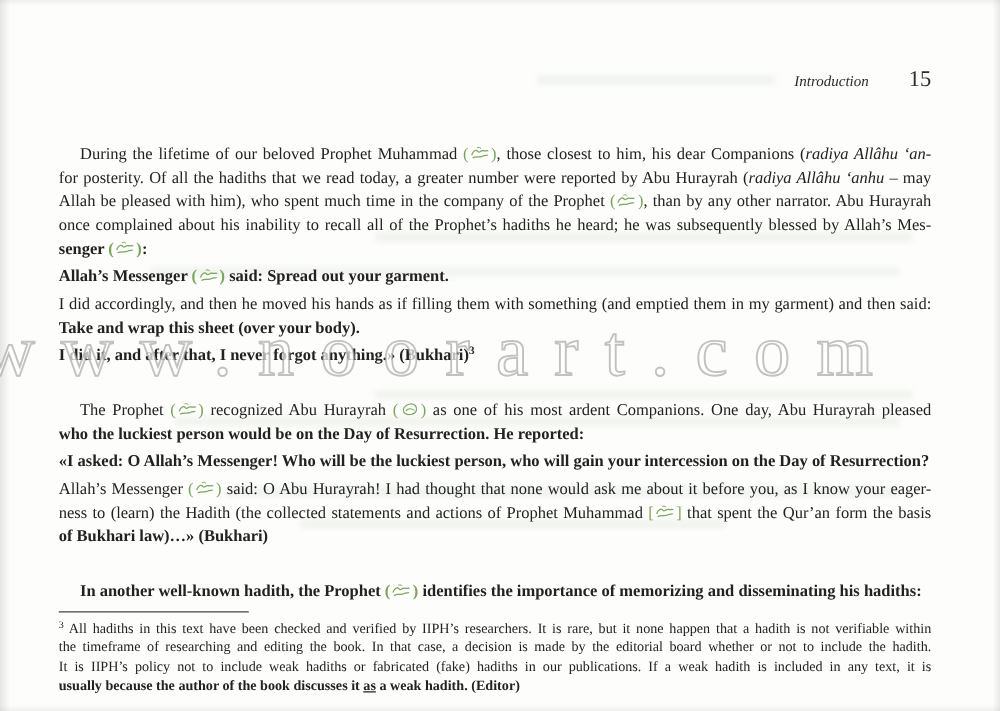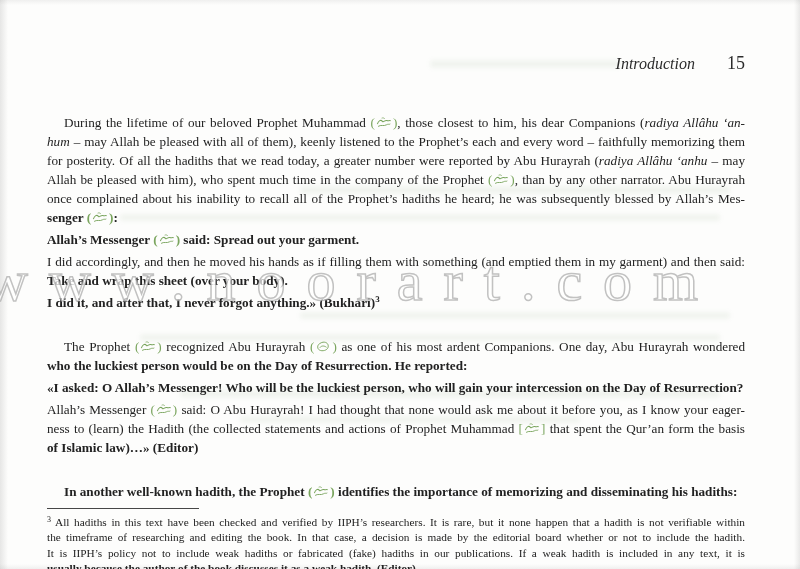--- a/index.html
+++ b/index.html
@@ -8,21 +8,21 @@
   
   .edge{position:absolute;z-index:2;pointer-events:none;}
   .edge-left{left:0;top:0;width:8px;height:100%;background:linear-gradient(to right,rgba(110,110,110,.16),rgba(110,110,110,0));}
   .edge-right{right:0;top:0;width:6px;height:100%;background:linear-gradient(to left,rgba(110,110,110,.14),rgba(110,110,110,0));}
   .edge-top{left:0;top:0;width:100%;height:5px;background:linear-gradient(to bottom,rgba(120,120,120,.10),rgba(120,120,120,0));}
   .edge-bottom{left:0;bottom:0;width:100%;height:5px;background:linear-gradient(to top,rgba(120,120,120,.10),rgba(120,120,120,0));}
   
   .ghost{position:absolute;background:rgba(118,148,108,.085);filter:blur(2px);border-radius:3px;z-index:1;}
   
   .running-header{position:absolute;top:53px;right:55px;display:flex;align-items:baseline;gap:32px;z-index:3;}
-  .hdr-title{font-style:italic;font-size:16px;color:#2c2c2c;}
+  .hdr-title{font-style:italic;font-size:12px;color:#2c2c2c;}
   .hdr-num{font-size:18px;color:#2c2c2c;}
   
   .content{position:absolute;left:47px;top:88px;width:698px;z-index:3;font-size:13.2px;line-height:19px;}
   .para{margin:0 0 3px 0;}
   .line{text-align:justify;text-align-last:justify;height:19px;overflow:hidden;}
   .line.last{text-align-last:left;font-weight:bold;}
   .line.indent{text-indent:17px;margin-top:25px;}
   .it{font-style:italic;}
   .sup{font-size:9px;vertical-align:5px;line-height:0;}
   .und{text-decoration:underline;}
@@ -62,21 +62,20 @@
   </div>
 
   <div class="content">
     <div id="paras">
         <div class="para">
           <div class="line indent"><span>During the lifetime of our beloved Prophet Muhammad </span><span class="honorific">(<svg viewBox="0 0 20 14" aria-hidden="true">
                 <path d="M1.5 9 C3 4.5 6 3 8 5.5 C9.5 7.5 11 3.5 13.5 4.5 C15.5 5.3 17 4 18.5 4.8" fill="none" stroke="currentColor" stroke-width="1.3"></path>
                 <path d="M2.5 12 C6 9.5 10 12 13 10 C15 8.6 17 9.8 18 8.8" fill="none" stroke="currentColor" stroke-width="1.2"></path>
                 <path d="M7 1.5 C8.5 0.8 10 1.2 11 2.2" fill="none" stroke="currentColor" stroke-width="1"></path>
               </svg>)</span><span>, those closest to him, his dear Companions (</span><span class="it">radiya Allâhu ‘an-</span></div>
-          <div class="line"><span class="it">hum</span><span> – may Allah be pleased with all of them), keenly listened to the Prophet’s each and every word – faithfully memorizing them</span></div>
           <div class="line"><span>for posterity. Of all the hadiths that we read today, a greater number were reported by Abu Hurayrah (</span><span class="it">radiya Allâhu ‘anhu</span><span> – may</span></div>
           <div class="line"><span>Allah be pleased with him), who spent much time in the company of the Prophet </span><span class="honorific">(<svg viewBox="0 0 20 14" aria-hidden="true">
                 <path d="M1.5 9 C3 4.5 6 3 8 5.5 C9.5 7.5 11 3.5 13.5 4.5 C15.5 5.3 17 4 18.5 4.8" fill="none" stroke="currentColor" stroke-width="1.3"></path>
                 <path d="M2.5 12 C6 9.5 10 12 13 10 C15 8.6 17 9.8 18 8.8" fill="none" stroke="currentColor" stroke-width="1.2"></path>
                 <path d="M7 1.5 C8.5 0.8 10 1.2 11 2.2" fill="none" stroke="currentColor" stroke-width="1"></path>
               </svg>)</span><span>, than by any other narrator. Abu Hurayrah</span></div>
           <div class="line"><span>once complained about his inability to recall all of the Prophet’s hadiths he heard; he was subsequently blessed by Allah’s Mes-</span></div>
           <div class="line last"><span>senger </span><span class="honorific">(<svg viewBox="0 0 20 14" aria-hidden="true">
                 <path d="M1.5 9 C3 4.5 6 3 8 5.5 C9.5 7.5 11 3.5 13.5 4.5 C15.5 5.3 17 4 18.5 4.8" fill="none" stroke="currentColor" stroke-width="1.3"></path>
                 <path d="M2.5 12 C6 9.5 10 12 13 10 C15 8.6 17 9.8 18 8.8" fill="none" stroke="currentColor" stroke-width="1.2"></path>
@@ -98,38 +97,38 @@
           <div class="line last"><span>I did it, and after that, I never forgot anything.» (Bukhari)</span><span class="sup">3</span></div>
         </div>
         <div class="para">
           <div class="line indent"><span>The Prophet </span><span class="honorific">(<svg viewBox="0 0 20 14" aria-hidden="true">
                 <path d="M1.5 9 C3 4.5 6 3 8 5.5 C9.5 7.5 11 3.5 13.5 4.5 C15.5 5.3 17 4 18.5 4.8" fill="none" stroke="currentColor" stroke-width="1.3"></path>
                 <path d="M2.5 12 C6 9.5 10 12 13 10 C15 8.6 17 9.8 18 8.8" fill="none" stroke="currentColor" stroke-width="1.2"></path>
                 <path d="M7 1.5 C8.5 0.8 10 1.2 11 2.2" fill="none" stroke="currentColor" stroke-width="1"></path>
               </svg>)</span><span> recognized Abu Hurayrah </span><span class="honorific">(<svg viewBox="0 0 20 14" aria-hidden="true">
                 <path d="M10 1.5 C14.5 1 17.5 4 16.5 8 C15.5 12 9 13.5 5.5 11.5 C2.5 9.8 2.5 5.5 5.5 3.5 C7 2.4 8.5 1.8 10 1.5" fill="none" stroke="currentColor" stroke-width="1.2"></path>
                 <path d="M6 8.5 C8 5.5 12 6 14.5 8" fill="none" stroke="currentColor" stroke-width="1.1"></path>
-              </svg>)</span><span> as one of his most ardent Companions. One day, Abu Hurayrah wondered</span></div>
+              </svg>)</span><span> as one of his most ardent Companions. One day, Abu Hurayrah pleased</span></div>
           <div class="line last"><span>who the luckiest person would be on the Day of Resurrection. He reported:</span></div>
         </div>
         <div class="para">
           <div class="line last"><span>«I asked: O Allah’s Messenger! Who will be the luckiest person, who will gain your intercession on the Day of Resurrection?</span></div>
         </div>
         <div class="para">
           <div class="line"><span>Allah’s Messenger </span><span class="honorific">(<svg viewBox="0 0 20 14" aria-hidden="true">
                 <path d="M1.5 9 C3 4.5 6 3 8 5.5 C9.5 7.5 11 3.5 13.5 4.5 C15.5 5.3 17 4 18.5 4.8" fill="none" stroke="currentColor" stroke-width="1.3"></path>
                 <path d="M2.5 12 C6 9.5 10 12 13 10 C15 8.6 17 9.8 18 8.8" fill="none" stroke="currentColor" stroke-width="1.2"></path>
                 <path d="M7 1.5 C8.5 0.8 10 1.2 11 2.2" fill="none" stroke="currentColor" stroke-width="1"></path>
               </svg>)</span><span> said: O Abu Hurayrah! I had thought that none would ask me about it before you, as I know your eager-</span></div>
           <div class="line"><span>ness to (learn) the Hadith (the collected statements and actions of Prophet Muhammad </span><span class="honorific">[<svg viewBox="0 0 20 14" aria-hidden="true">
                 <path d="M1.5 9 C3 4.5 6 3 8 5.5 C9.5 7.5 11 3.5 13.5 4.5 C15.5 5.3 17 4 18.5 4.8" fill="none" stroke="currentColor" stroke-width="1.3"></path>
                 <path d="M2.5 12 C6 9.5 10 12 13 10 C15 8.6 17 9.8 18 8.8" fill="none" stroke="currentColor" stroke-width="1.2"></path>
                 <path d="M7 1.5 C8.5 0.8 10 1.2 11 2.2" fill="none" stroke="currentColor" stroke-width="1"></path>
               </svg>]</span><span> that spent the Qur’an form the basis</span></div>
-          <div class="line last"><span>of Islamic law)…» (Editor)</span></div>
+          <div class="line last"><span>of Bukhari law)…» (Bukhari)</span></div>
         </div>
         <div class="para">
           <div class="line last indent"><span>In another well-known hadith, the Prophet </span><span class="honorific">(<svg viewBox="0 0 20 14" aria-hidden="true">
                 <path d="M1.5 9 C3 4.5 6 3 8 5.5 C9.5 7.5 11 3.5 13.5 4.5 C15.5 5.3 17 4 18.5 4.8" fill="none" stroke="currentColor" stroke-width="1.3"></path>
                 <path d="M2.5 12 C6 9.5 10 12 13 10 C15 8.6 17 9.8 18 8.8" fill="none" stroke="currentColor" stroke-width="1.2"></path>
                 <path d="M7 1.5 C8.5 0.8 10 1.2 11 2.2" fill="none" stroke="currentColor" stroke-width="1"></path>
               </svg>)</span><span> identifies the importance of memorizing and disseminating his hadiths:</span></div>
         </div>
       </div>
     <hr class="fn-rule">

